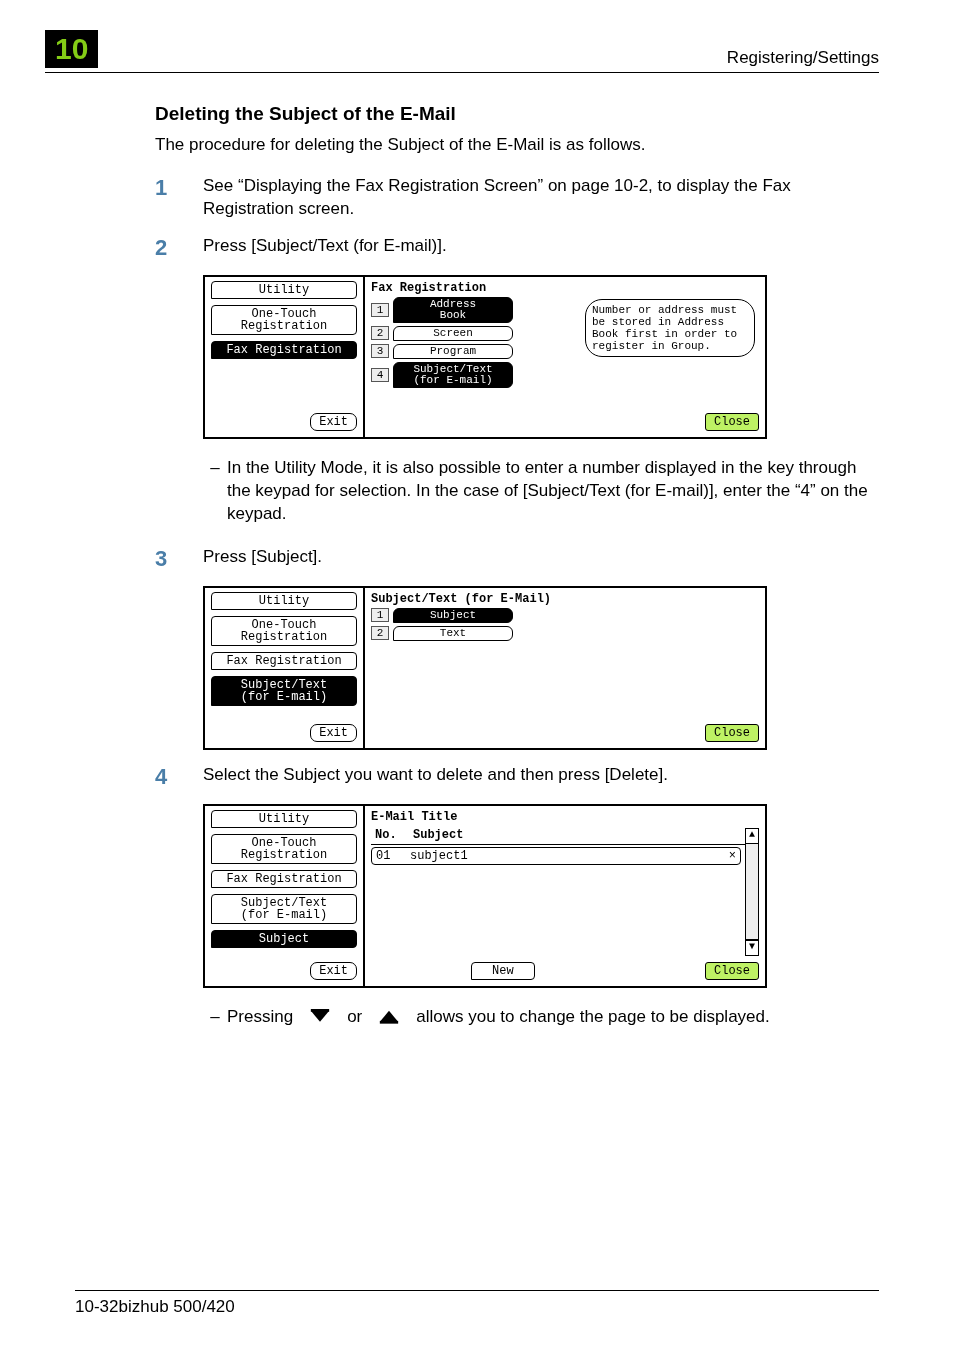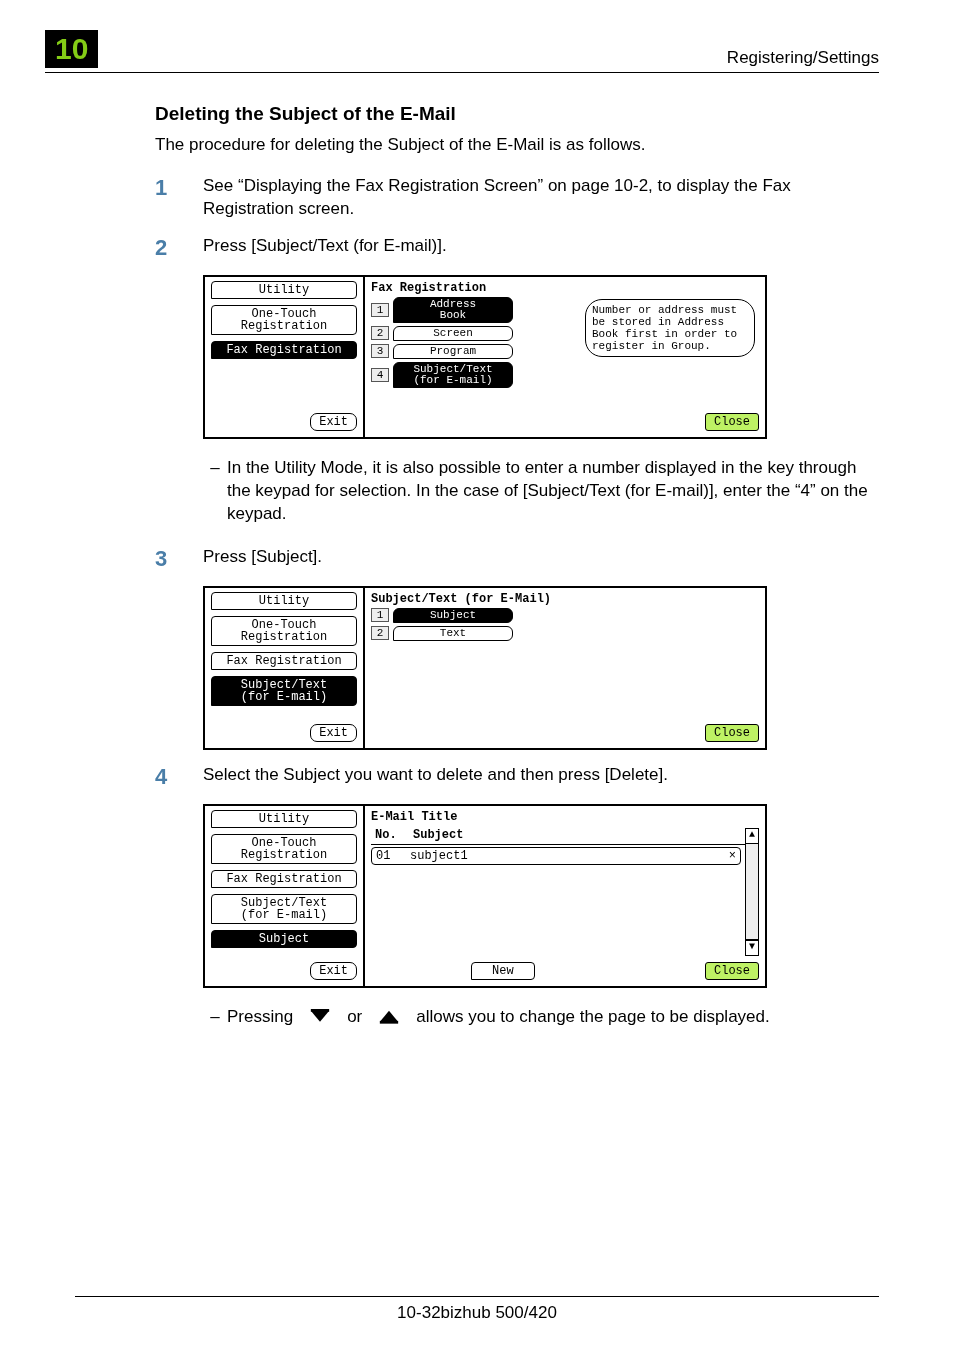--- a/index.html
+++ b/index.html
@@ -228,27 +228,27 @@
     border: 1px solid #000;
     border-radius: 4px 4px 4px 0;
     padding: 1px 20px;
     margin-left: 100px;
     background: #fff;
   }
 
   
   .footer {
     position: absolute;
-    bottom: 29px;
+    bottom: 35px;
     left: 75px;
     right: 75px;
     border-top: 1.5px solid #000;
     padding-top: 6px;
     display: flex;
-    justify-content: center;
+    justify-content: flex-start;
     font-size: 17px;
   }
 
   .inline-icon-wrap {
     display: inline-flex;
     align-items: baseline;
     gap: 16px;
     flex-wrap: wrap;
   }
   .arrow-icon {

